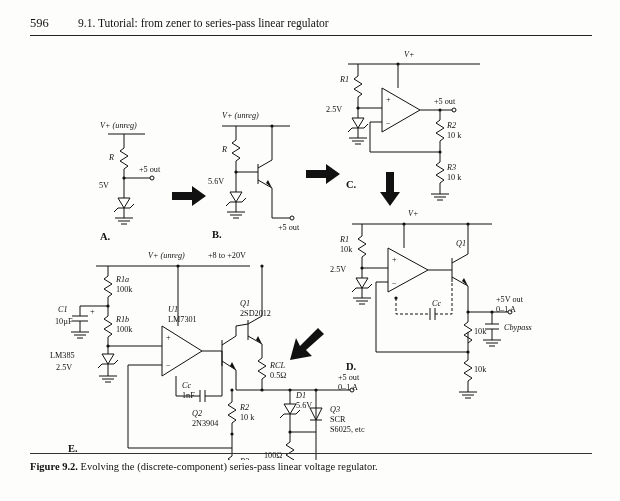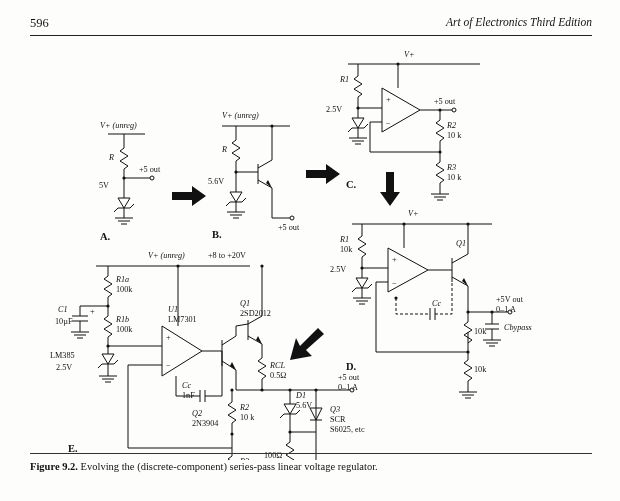--- a/index.html
+++ b/index.html
@@ -116,21 +116,21 @@
   .dot { fill: #111; }
   .nofill { fill: none; stroke: #111; stroke-width: 1; }
 </style>
 </head>
 <body>
 
 <div id="page">
 
   <div id="header">
     <span class="pageno">596</span>
-    <span class="book">Art of Electronics Third Edition</span>
+    <span class="chap">9.1.  Tutorial: from zener to series-pass linear regulator</span>
     <div class="rule"></div>
   </div>
 
   <div id="figure">
     <svg width="620" height="420" viewBox="0 0 620 420" xmlns="http://www.w3.org/2000/svg">
 
       <defs>
         <marker id="arrowsm" markerWidth="6" markerHeight="6" refX="5" refY="3" orient="auto">
           <path d="M0,0 L6,3 L0,6 z" fill="#111"></path>
         </marker>

